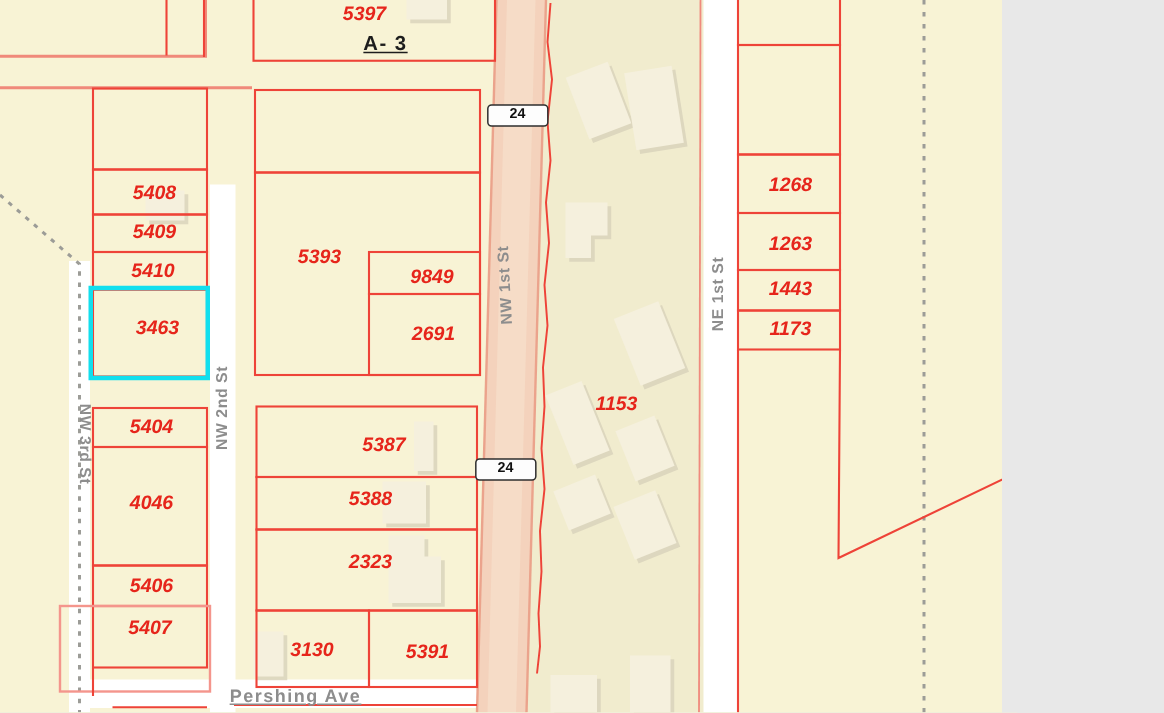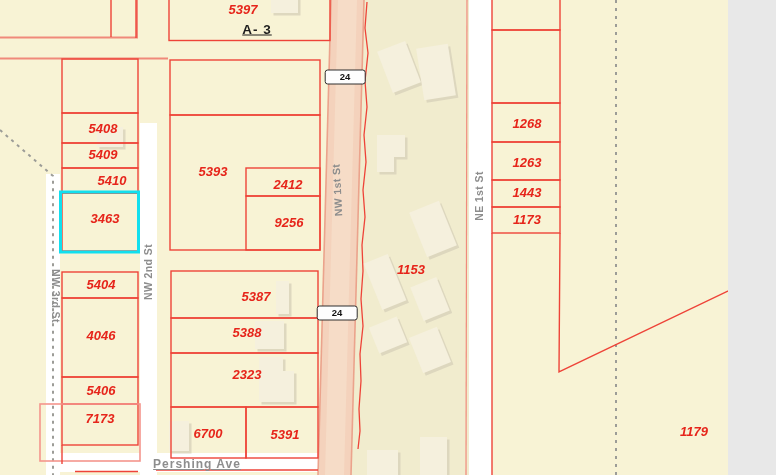--- a/index.html
+++ b/index.html
@@ -1,17 +1,17 @@
 <!DOCTYPE html>
 <html><head>
 <meta charset="utf-8">
 <style>
   html,body{margin:0;padding:0;background:#e8e8e8;}
   #map{
-    position:relative;width:728px;height:475px;overflow:hidden;
+    position:relative;width:668px;height:475px;overflow:hidden;
     background:#fef9c3;
     font-family:"Liberation Sans",sans-serif;
   }
   #map svg{position:absolute;left:0;top:0;}
   .lbl{
     position:absolute;transform:translate(-50%,-50%);
     font:italic bold 13px "Liberation Sans",sans-serif;
     color:#e6251b;white-space:nowrap;z-index:5;
   }
   .zone{
@@ -176,33 +176,33 @@
     <line x1="75" y1="471.5" x2="138" y2="471.5"></line>
     <line x1="156" y1="470" x2="318" y2="470"></line>
   </g>
 
   <rect x="60.5" y="192" width="78" height="60" fill="none" stroke="#12dfee" stroke-width="3"></rect>
 </svg>
 
   <div class="lbl" style="left:243px;top:9px">5397</div>
   <div class="lbl" style="left:103px;top:128px">5408</div>
   <div class="lbl" style="left:103px;top:154px">5409</div>
-  <div class="lbl" style="left:112px;top:180px">5410</div>
+  <div class="lbl" style="left:102px;top:180px">5410</div>
   <div class="lbl" style="left:105px;top:218px">3463</div>
   <div class="lbl" style="left:101px;top:284px">5404</div>
   <div class="lbl" style="left:101px;top:335px">4046</div>
   <div class="lbl" style="left:101px;top:390px">5406</div>
-  <div class="lbl" style="left:100px;top:418px">7173</div>
+  <div class="lbl" style="left:100px;top:418px">5407</div>
   <div class="lbl" style="left:213px;top:171px">5393</div>
-  <div class="lbl" style="left:288px;top:184px">2412</div>
-  <div class="lbl" style="left:289px;top:222px">9256</div>
+  <div class="lbl" style="left:288px;top:184px">9849</div>
+  <div class="lbl" style="left:289px;top:222px">2691</div>
   <div class="lbl" style="left:256px;top:296px">5387</div>
   <div class="lbl" style="left:247px;top:332px">5388</div>
   <div class="lbl" style="left:247px;top:374px">2323</div>
-  <div class="lbl" style="left:208px;top:433px">6700</div>
+  <div class="lbl" style="left:208px;top:433px">3130</div>
   <div class="lbl" style="left:285px;top:434px">5391</div>
   <div class="lbl" style="left:527px;top:123px">1268</div>
   <div class="lbl" style="left:527px;top:162px">1263</div>
   <div class="lbl" style="left:527px;top:192px">1443</div>
   <div class="lbl" style="left:527px;top:219px">1173</div>
   <div class="lbl" style="left:411px;top:269px">1153</div>
   <div class="lbl" style="left:694px;top:431px">1179</div>
 
   <div class="lbl zone" style="left:257px;top:29px">A- 3</div>
 

